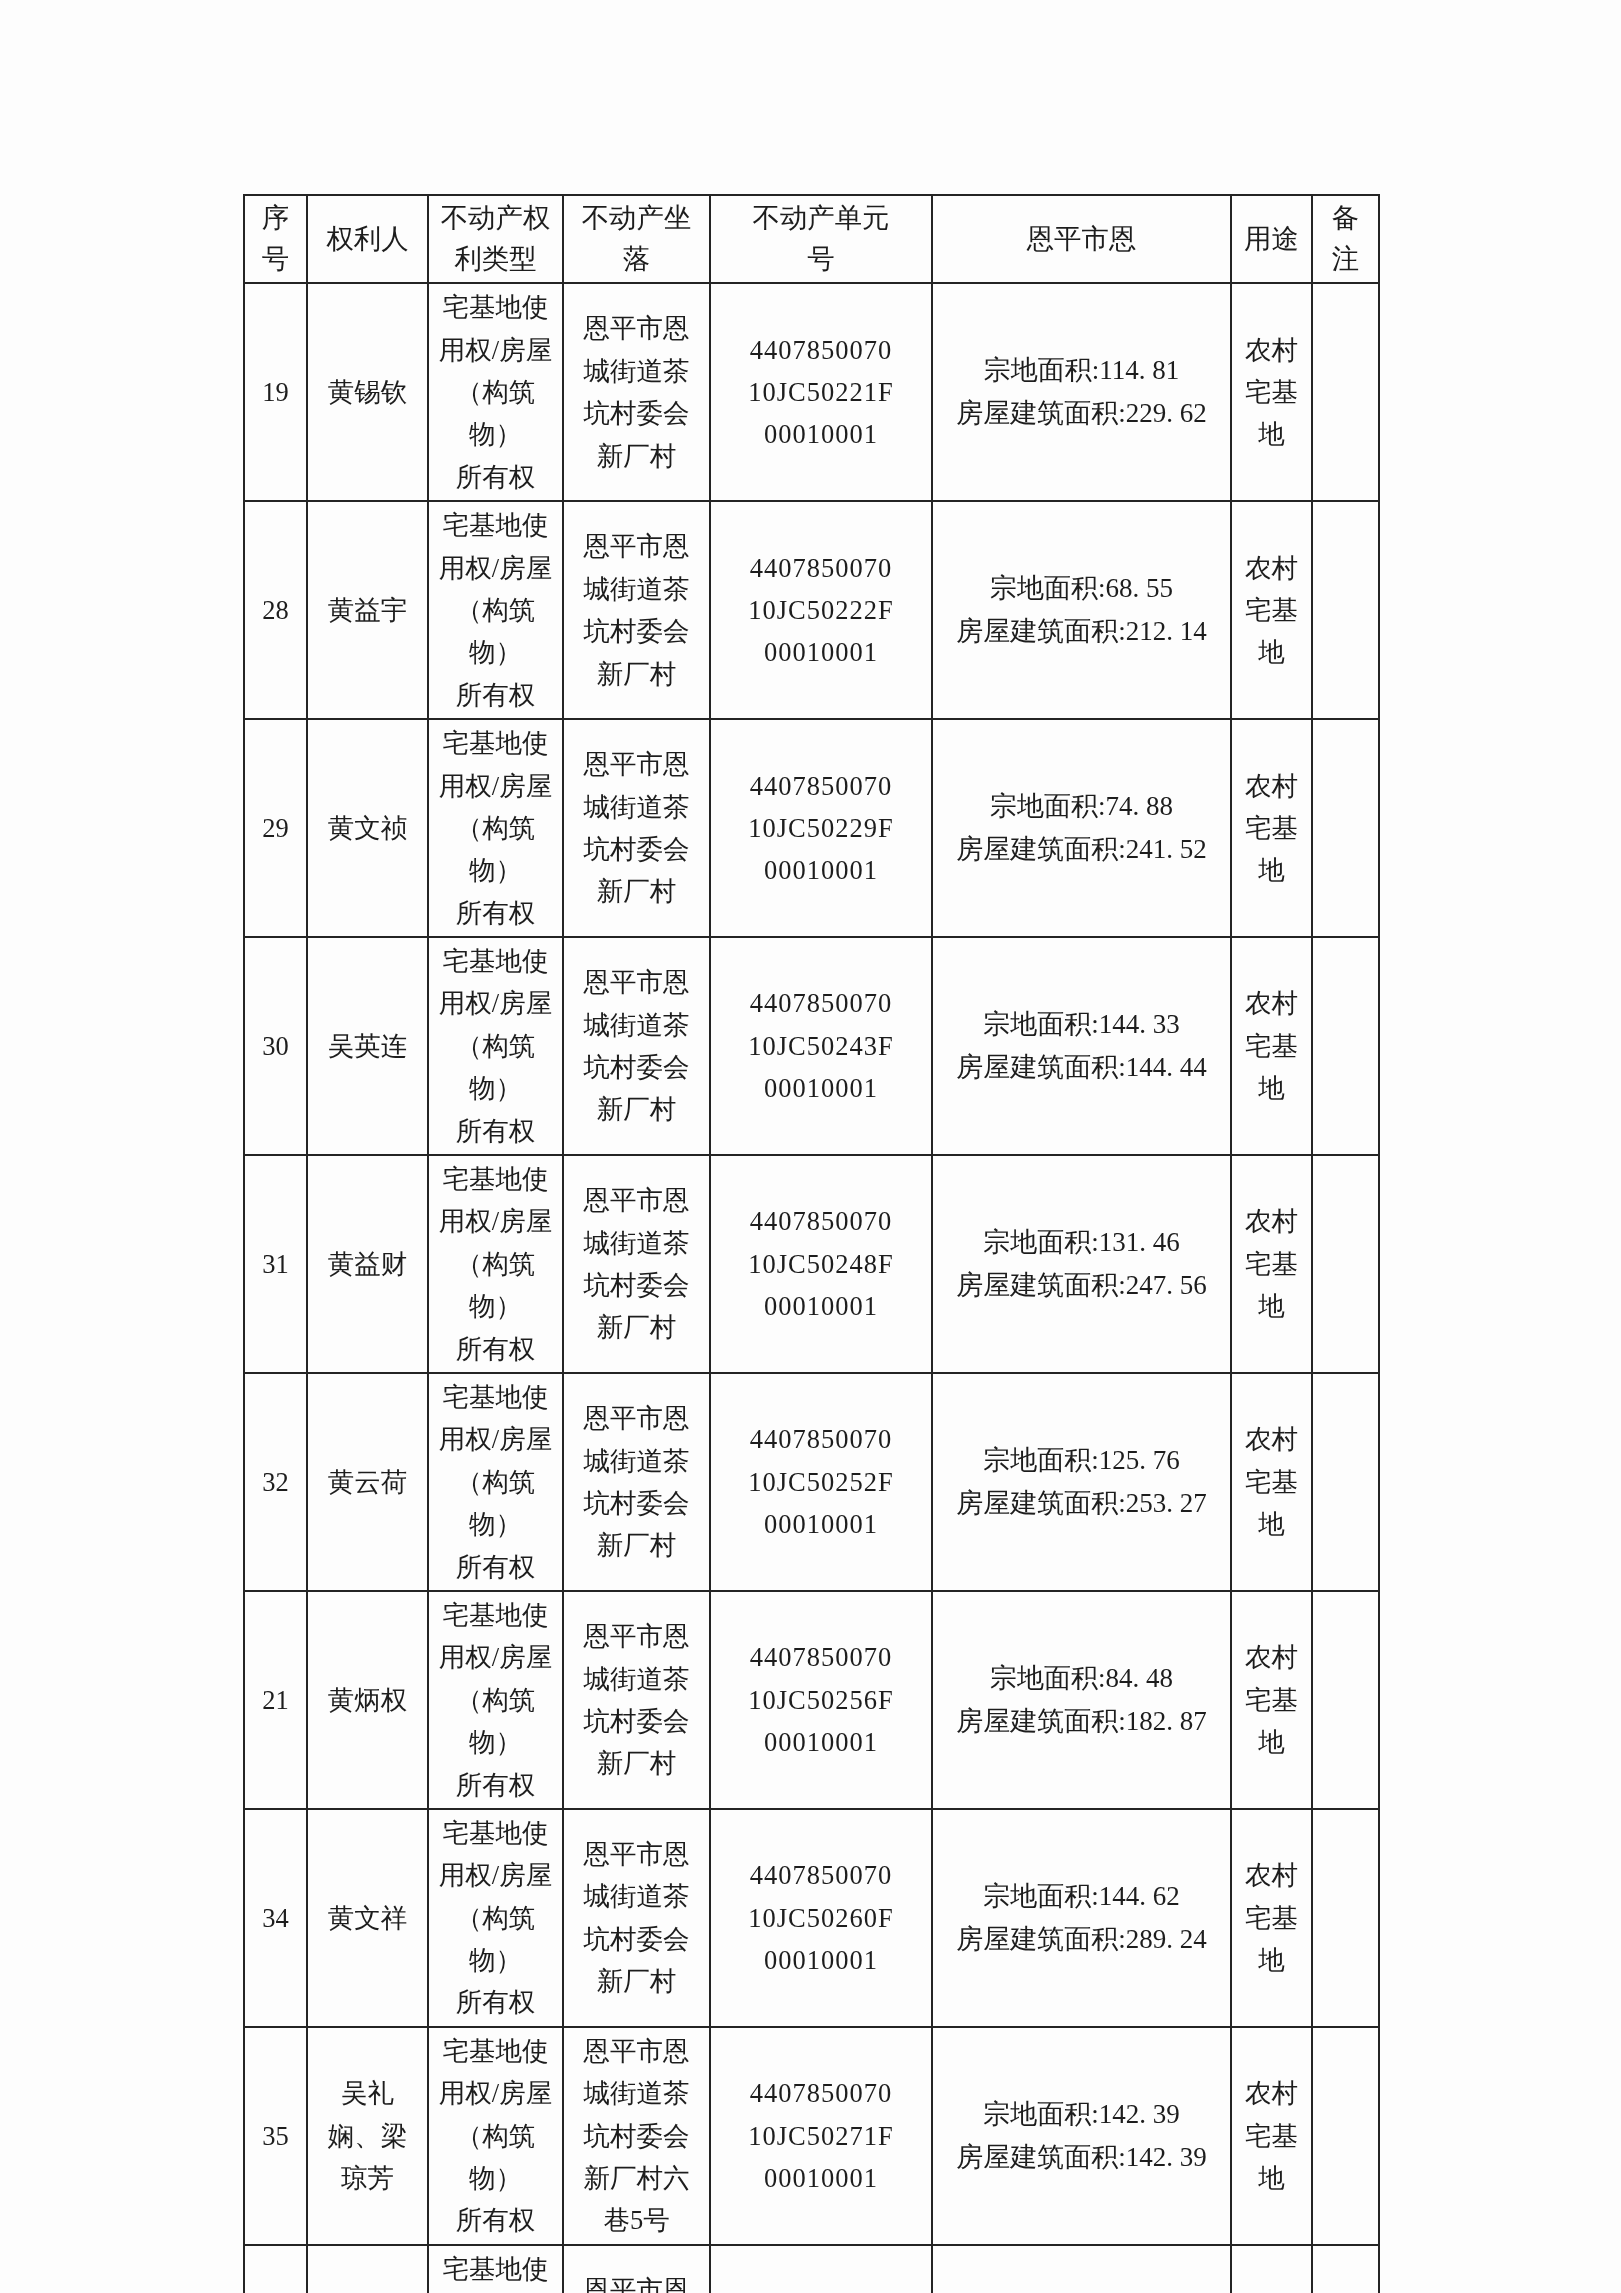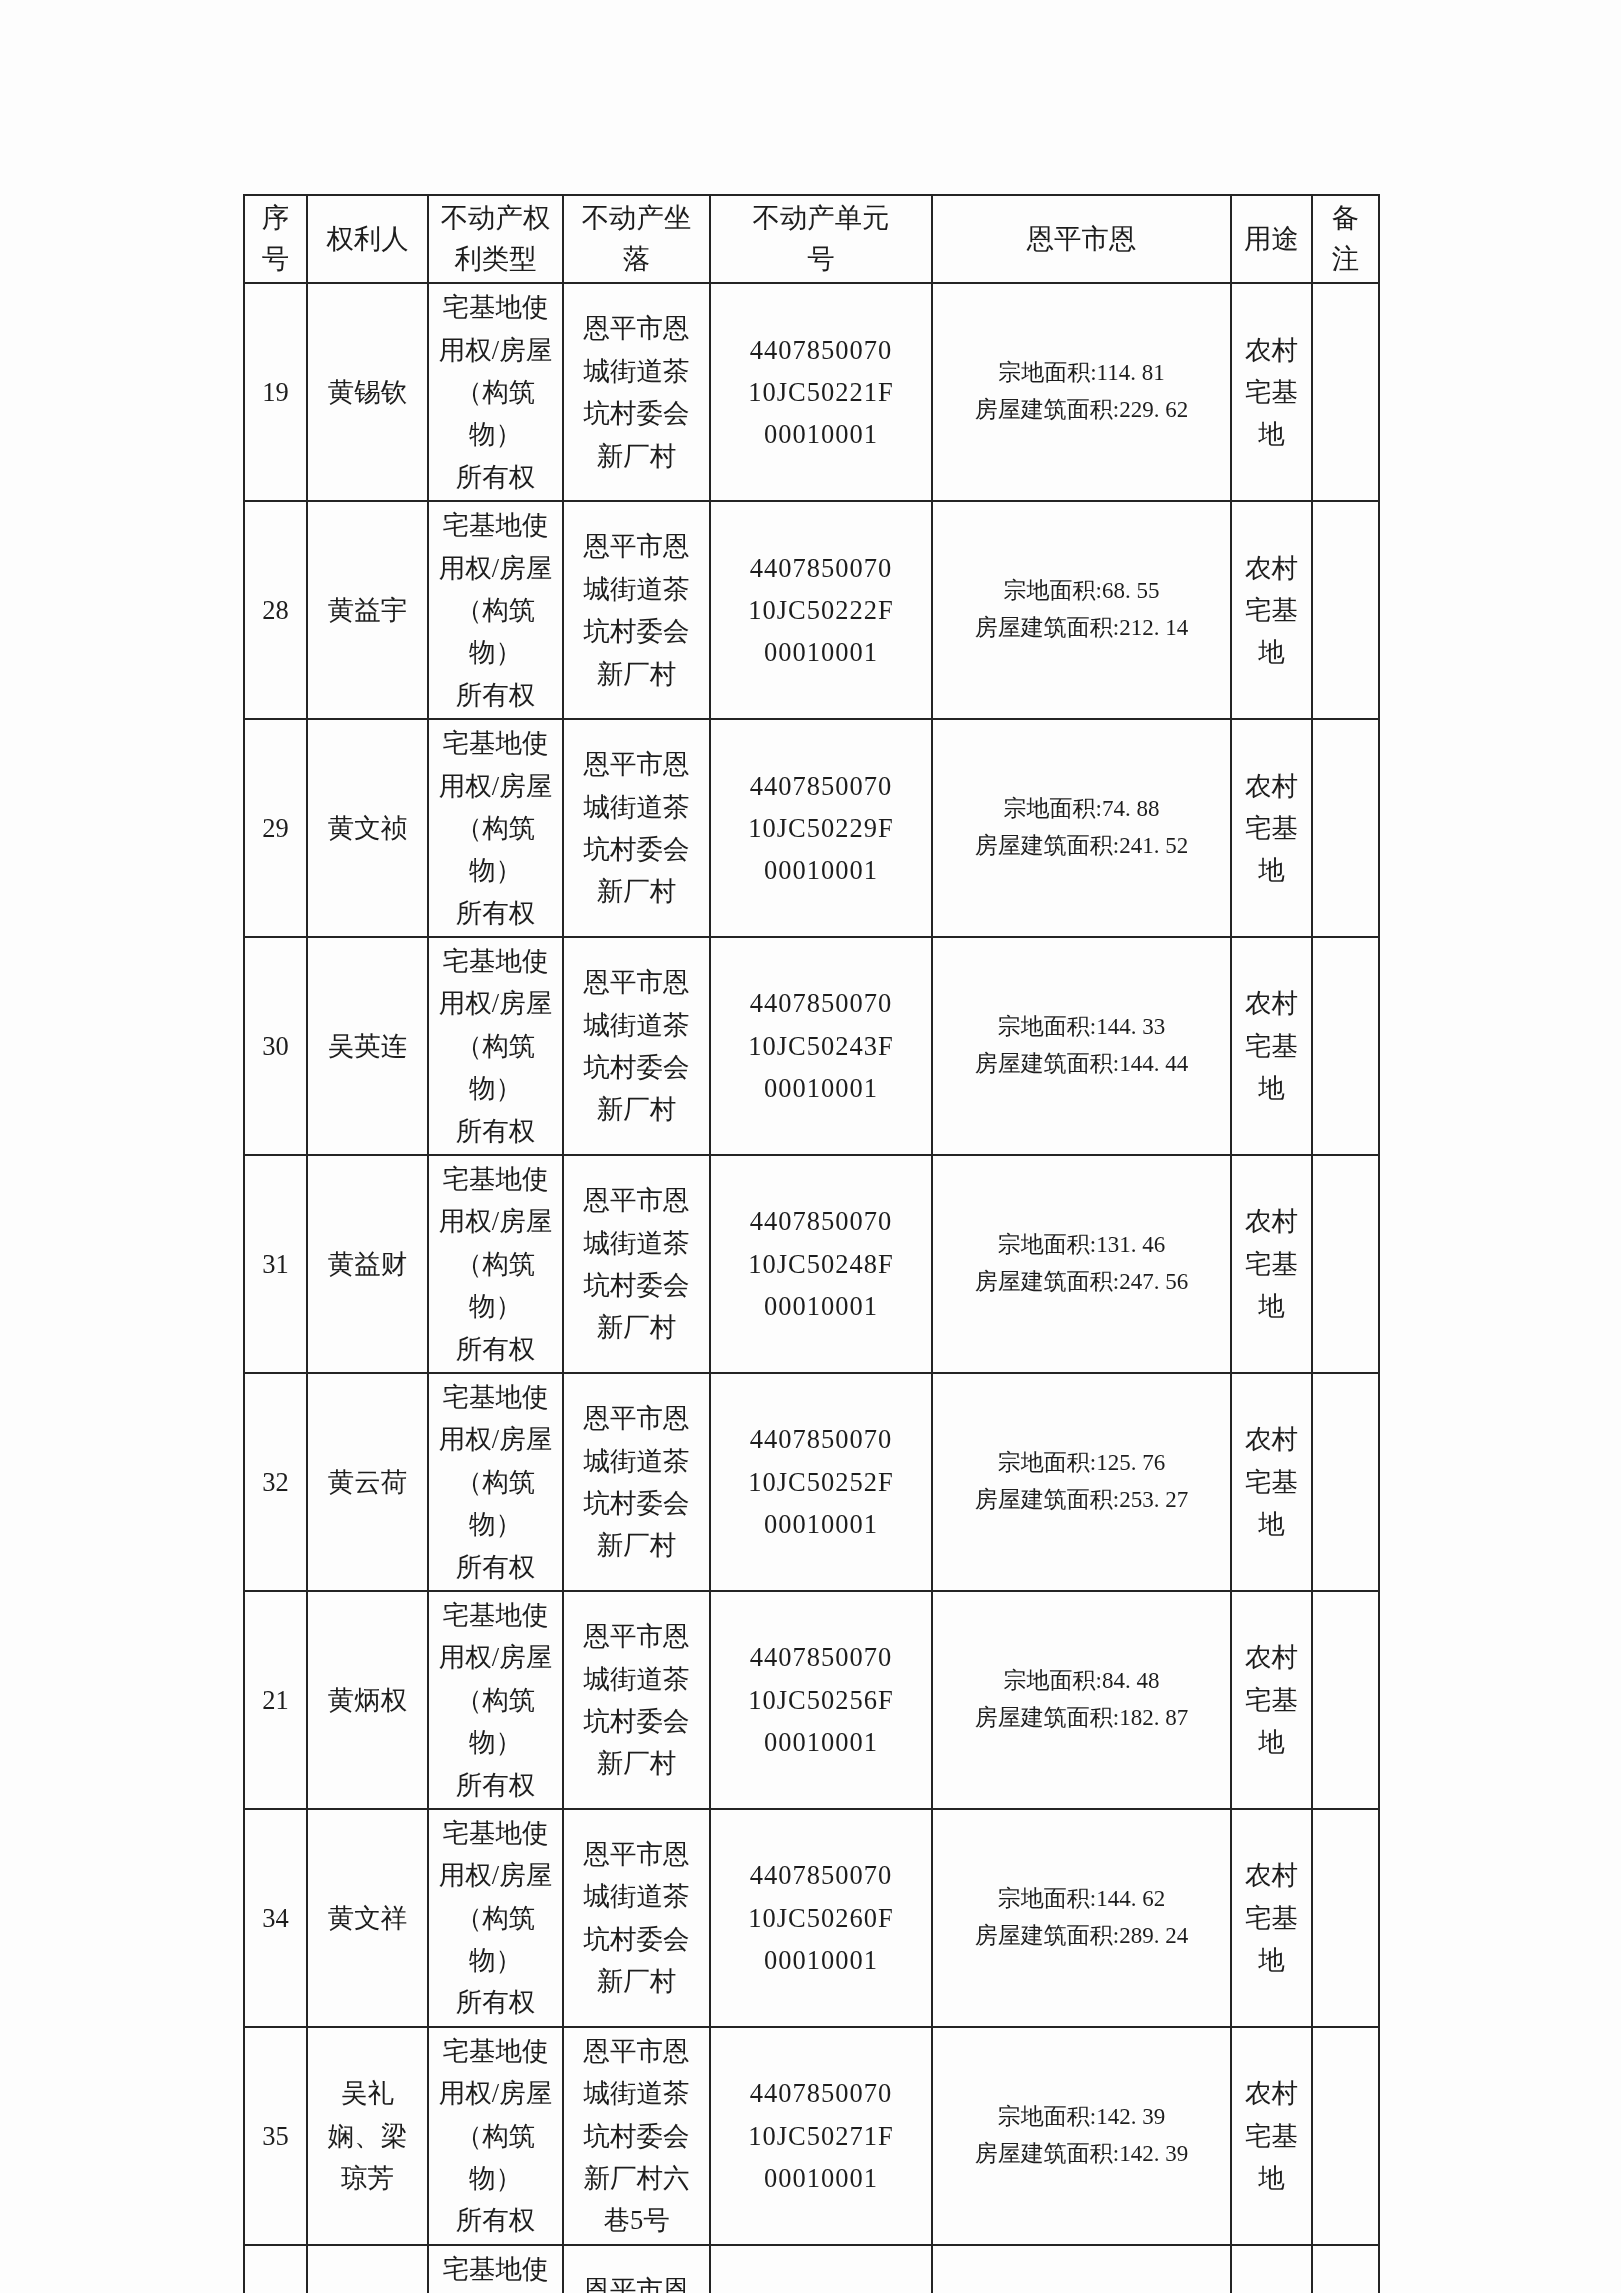--- a/index.html
+++ b/index.html
@@ -29,21 +29,21 @@
     line-height:1.6;
     overflow:visible;
   }
   thead th{
     font-size:27.4px;
     line-height:1.5;
     height:81px;
   }
   tbody tr{height:174px;}
   td.cell-unit_no{letter-spacing:1px;}
-  td.cell-area{font-size:23px;}
+  td.cell-area{font-size:27px;}
   
   col.c-index{width:63px;}
   col.c-owner{width:121px;}
   col.c-right_type{width:135px;}
   col.c-location{width:147px;}
   col.c-unit_no{width:222px;}
   col.c-area{width:299px;}
   col.c-usage{width:81px;}
   col.c-remark{width:67px;}
 </style>

